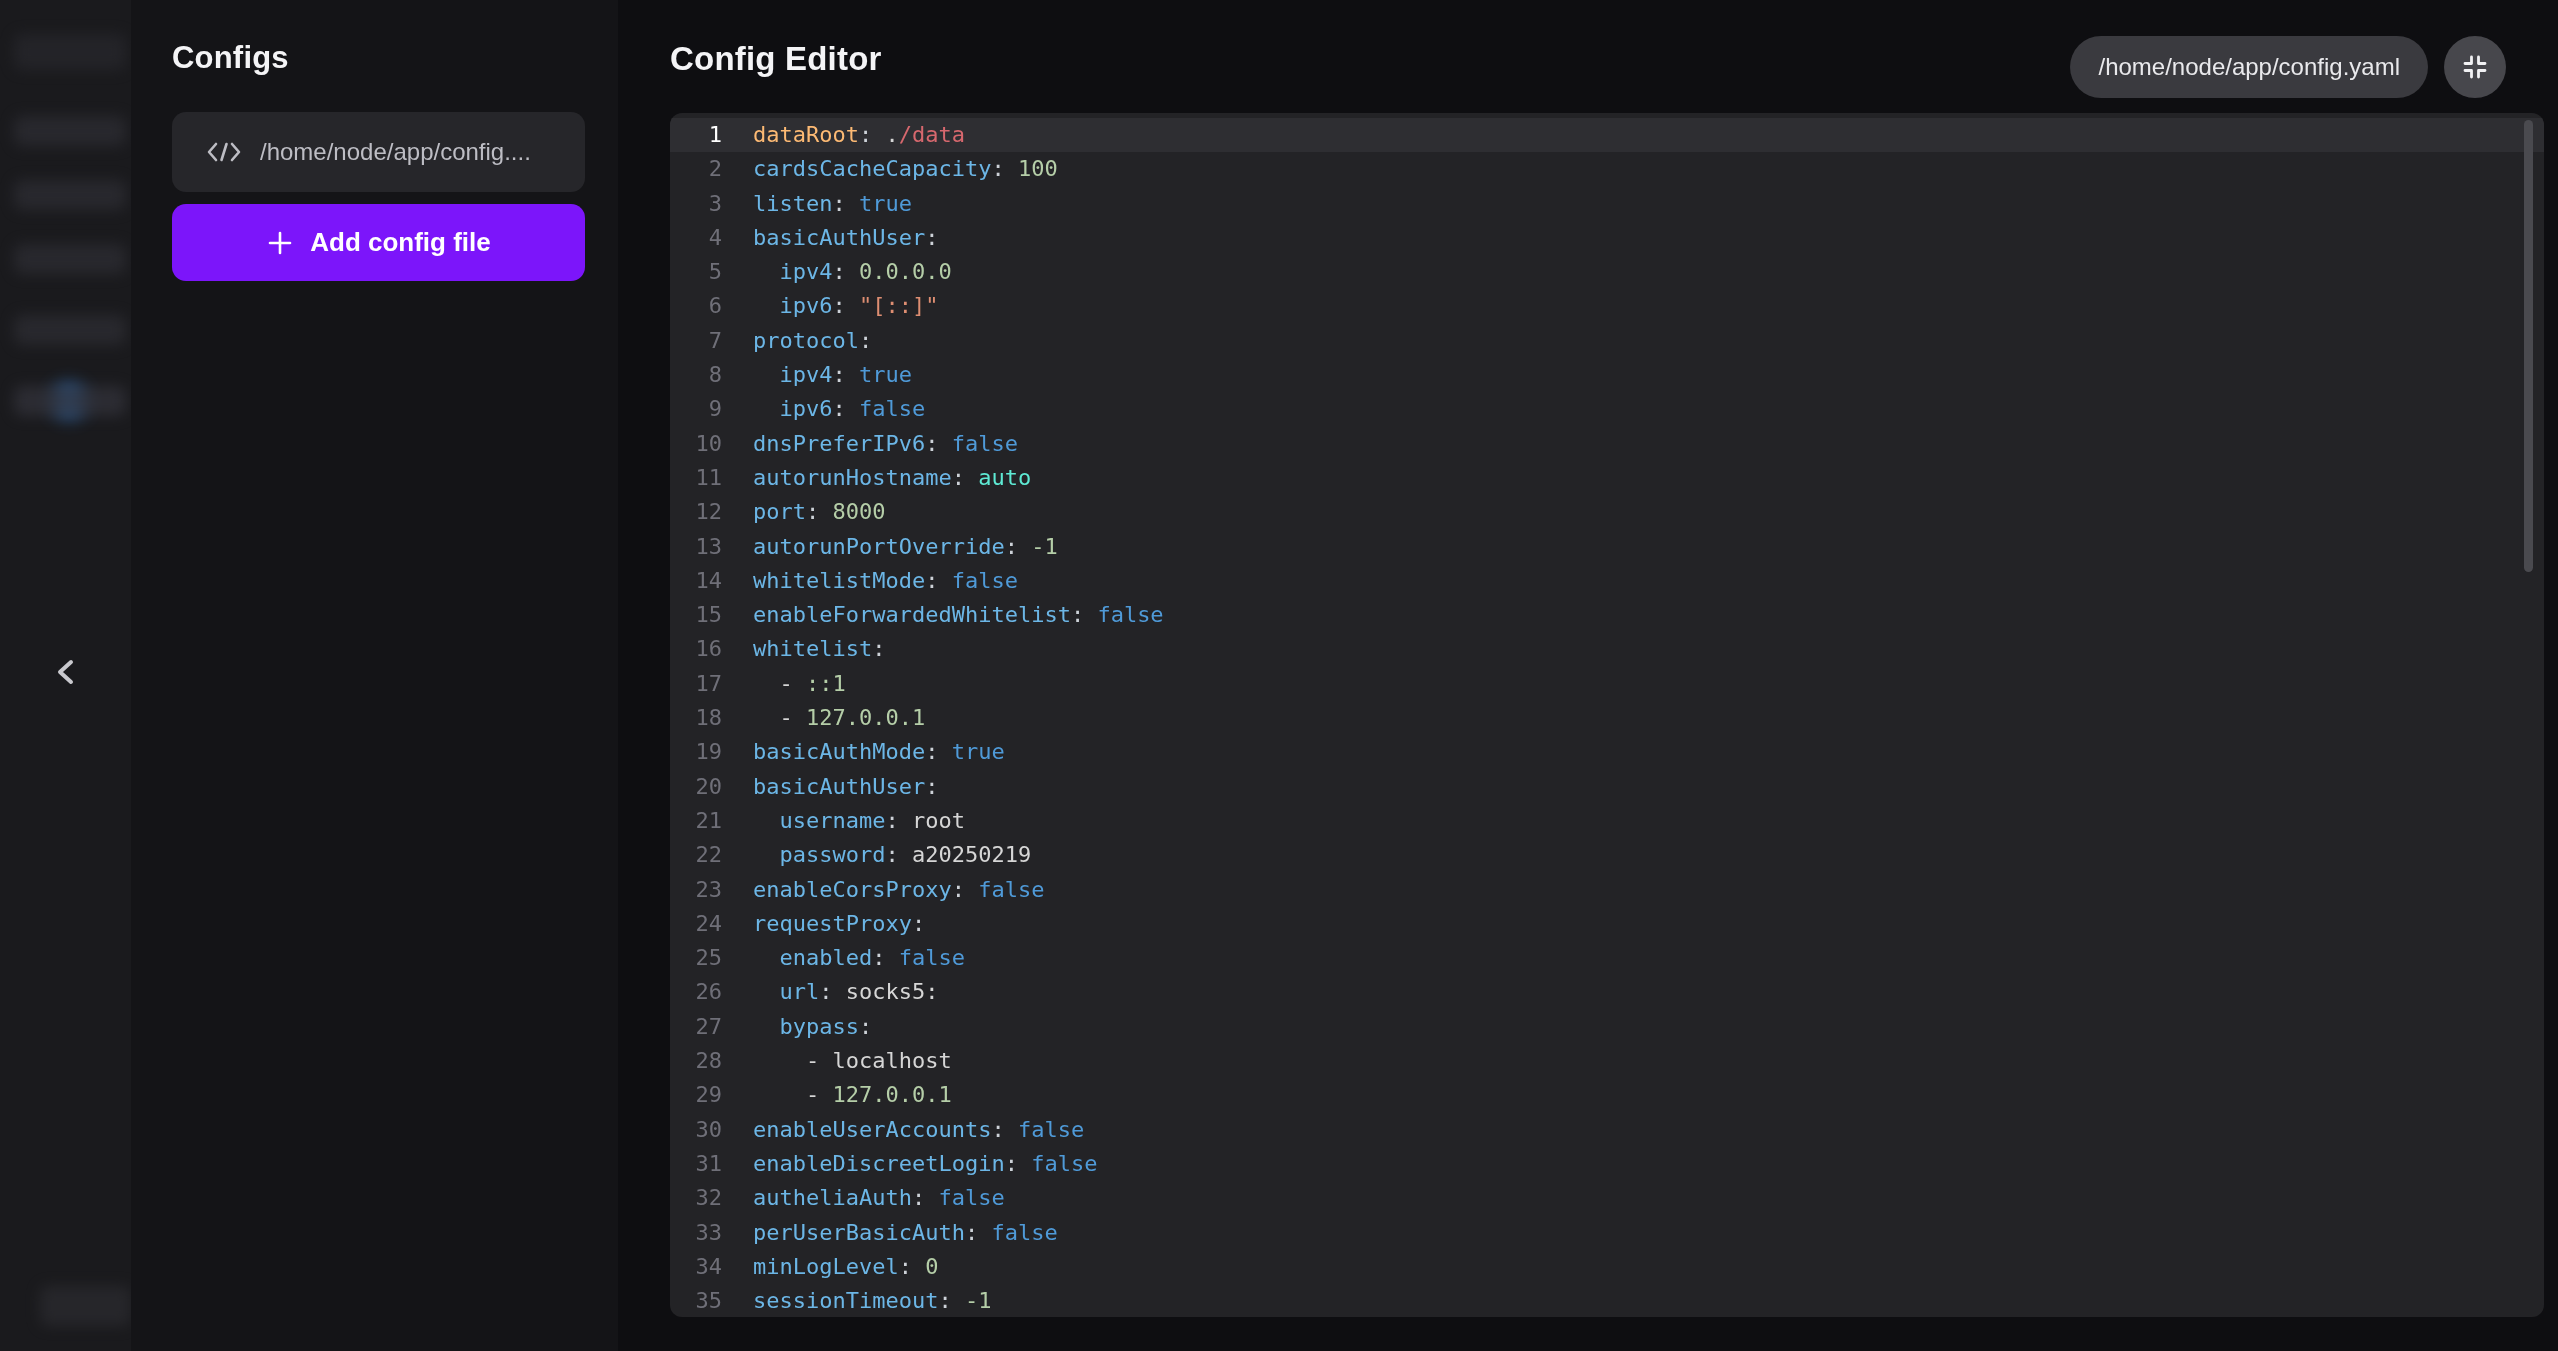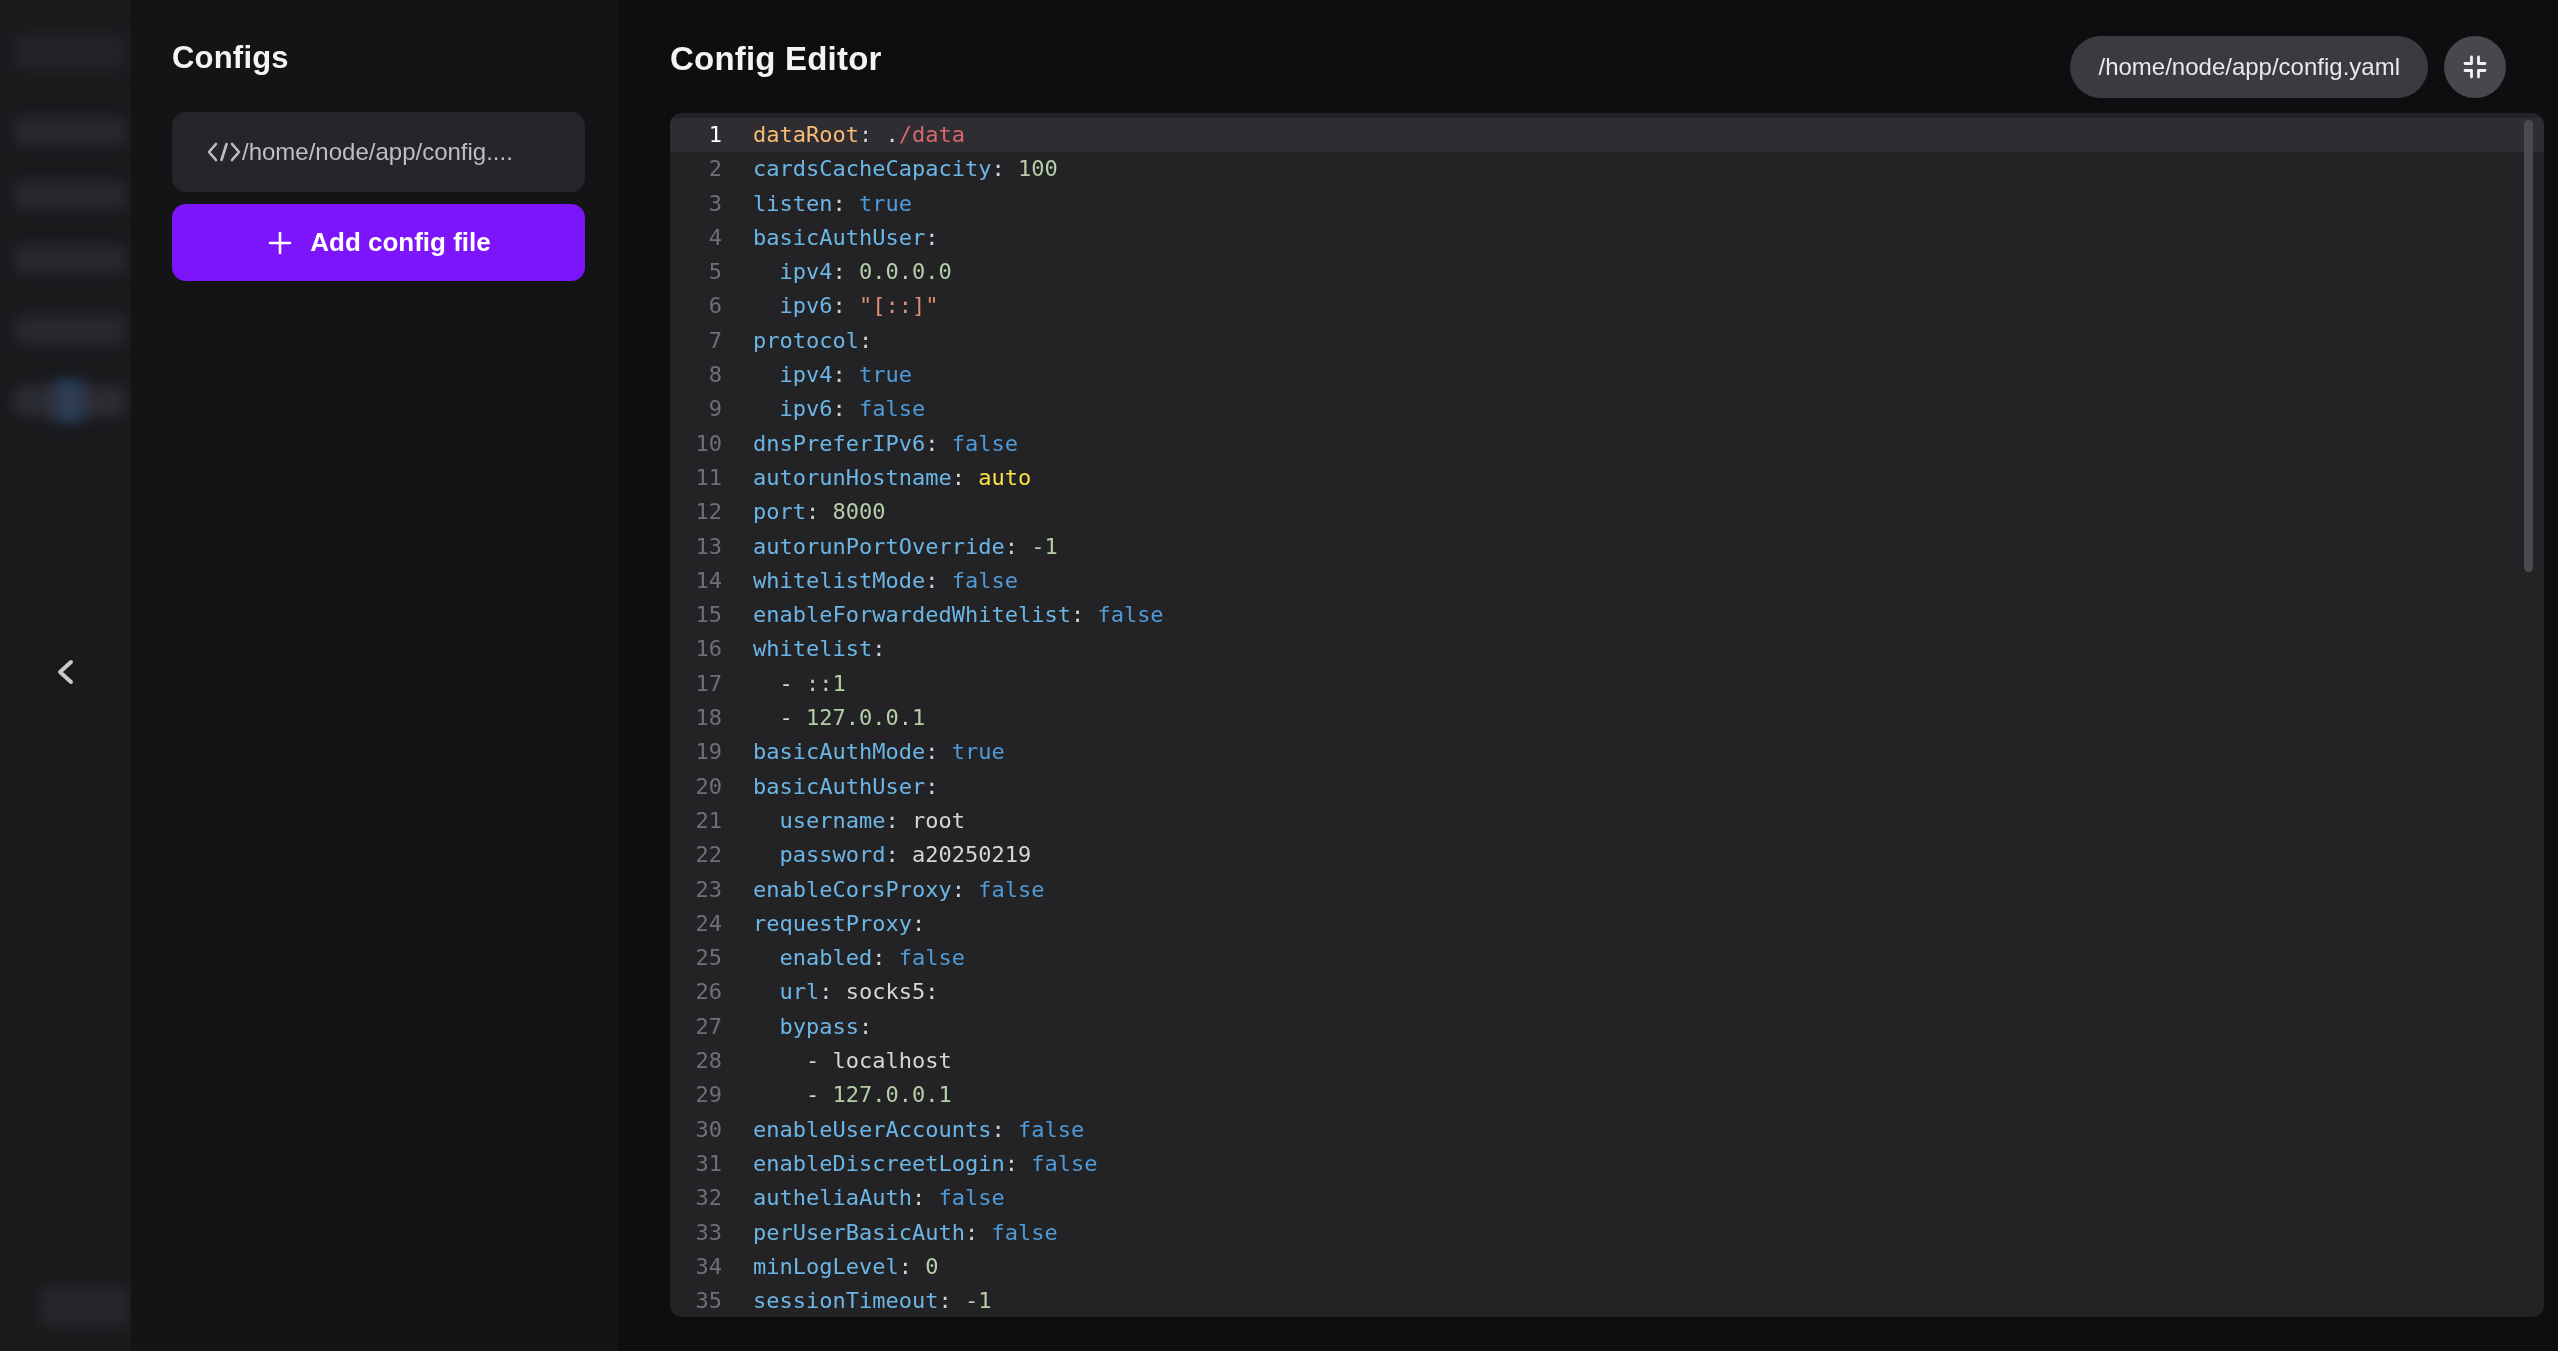--- a/index.html
+++ b/index.html
@@ -40,21 +40,21 @@
   .configs-title{
     position:absolute;left:41px;top:40px;margin:0;
     font-size:31px;font-weight:700;color:#f4f4f6;letter-spacing:.2px;
   }
   .config-item{
     position:absolute;left:41px;top:112px;width:413px;height:80px;
     background:#26262a;border-radius:14px;display:flex;align-items:center;
     padding:0 24px 0 34px;cursor:pointer;
   }
   .config-item .label{
-    font-size:24px;color:#bdbdc4;
+    margin-left:18px;font-size:24px;color:#bdbdc4;
     white-space:nowrap;overflow:hidden;
   }
   .add-btn{
     position:absolute;left:41px;top:204px;width:413px;height:77px;
     background:#7c15fa;border:none;border-radius:14px;cursor:pointer;
     display:flex;align-items:center;justify-content:center;gap:16px;
     color:#ffffff;font-size:26px;font-weight:700;font-family:"Liberation Sans",sans-serif;
   }
   
   .main{position:absolute;left:618px;top:0;right:0;bottom:0;background:#0e0e11;}
@@ -163,21 +163,21 @@
           <div class="cm-line active"><span class="ln">1</span><span style="color: #fdba74;">dataRoot</span><span style="color: rgb(205, 210, 216);">: </span><span style="color: rgb(214, 214, 214);">.</span><span style="color: rgb(215, 104, 110);">/data</span></div>
           <div class="cm-line"><span class="ln">2</span><span style="color: rgb(108, 182, 230);">cardsCacheCapacity</span><span style="color: rgb(205, 210, 216);">: </span><span style="color: rgb(181, 206, 168);">100</span></div>
           <div class="cm-line"><span class="ln">3</span><span style="color: rgb(108, 182, 230);">listen</span><span style="color: rgb(205, 210, 216);">: </span><span style="color: rgb(79, 154, 216);">true</span></div>
           <div class="cm-line"><span class="ln">4</span><span style="color: rgb(108, 182, 230);">basicAuthUser</span><span style="color: rgb(205, 210, 216);">:</span></div>
           <div class="cm-line"><span class="ln">5</span><span style="color: rgb(214, 214, 214);">  </span><span style="color: rgb(108, 182, 230);">ipv4</span><span style="color: rgb(205, 210, 216);">: </span><span style="color: rgb(181, 206, 168);">0.0.0.0</span></div>
           <div class="cm-line"><span class="ln">6</span><span style="color: rgb(214, 214, 214);">  </span><span style="color: rgb(108, 182, 230);">ipv6</span><span style="color: rgb(205, 210, 216);">: </span><span style="color: rgb(222, 142, 114);">"[::]"</span></div>
           <div class="cm-line"><span class="ln">7</span><span style="color: rgb(108, 182, 230);">protocol</span><span style="color: rgb(205, 210, 216);">:</span></div>
           <div class="cm-line"><span class="ln">8</span><span style="color: rgb(214, 214, 214);">  </span><span style="color: rgb(108, 182, 230);">ipv4</span><span style="color: rgb(205, 210, 216);">: </span><span style="color: rgb(79, 154, 216);">true</span></div>
           <div class="cm-line"><span class="ln">9</span><span style="color: rgb(214, 214, 214);">  </span><span style="color: rgb(108, 182, 230);">ipv6</span><span style="color: rgb(205, 210, 216);">: </span><span style="color: rgb(79, 154, 216);">false</span></div>
           <div class="cm-line"><span class="ln">10</span><span style="color: rgb(108, 182, 230);">dnsPreferIPv6</span><span style="color: rgb(205, 210, 216);">: </span><span style="color: rgb(79, 154, 216);">false</span></div>
-          <div class="cm-line"><span class="ln">11</span><span style="color: rgb(108, 182, 230);">autorunHostname</span><span style="color: rgb(205, 210, 216);">: </span><span style="color: #fde047;">auto</span></div>
+          <div class="cm-line"><span class="ln">11</span><span style="color: rgb(108, 182, 230);">autorunHostname</span><span style="color: rgb(205, 210, 216);">: </span><span style="color: #5eead4;">auto</span></div>
           <div class="cm-line"><span class="ln">12</span><span style="color: rgb(108, 182, 230);">port</span><span style="color: rgb(205, 210, 216);">: </span><span style="color: rgb(181, 206, 168);">8000</span></div>
           <div class="cm-line"><span class="ln">13</span><span style="color: rgb(108, 182, 230);">autorunPortOverride</span><span style="color: rgb(205, 210, 216);">: </span><span style="color: rgb(181, 206, 168);">-1</span></div>
           <div class="cm-line"><span class="ln">14</span><span style="color: rgb(108, 182, 230);">whitelistMode</span><span style="color: rgb(205, 210, 216);">: </span><span style="color: rgb(79, 154, 216);">false</span></div>
           <div class="cm-line"><span class="ln">15</span><span style="color: rgb(108, 182, 230);">enableForwardedWhitelist</span><span style="color: rgb(205, 210, 216);">: </span><span style="color: rgb(79, 154, 216);">false</span></div>
           <div class="cm-line"><span class="ln">16</span><span style="color: rgb(108, 182, 230);">whitelist</span><span style="color: rgb(205, 210, 216);">:</span></div>
           <div class="cm-line"><span class="ln">17</span><span style="color: rgb(214, 214, 214);">  - </span><span style="color: rgb(181, 206, 168);">::1</span></div>
           <div class="cm-line"><span class="ln">18</span><span style="color: rgb(214, 214, 214);">  - </span><span style="color: rgb(181, 206, 168);">127.0.0.1</span></div>
           <div class="cm-line"><span class="ln">19</span><span style="color: rgb(108, 182, 230);">basicAuthMode</span><span style="color: rgb(205, 210, 216);">: </span><span style="color: rgb(79, 154, 216);">true</span></div>
           <div class="cm-line"><span class="ln">20</span><span style="color: rgb(108, 182, 230);">basicAuthUser</span><span style="color: rgb(205, 210, 216);">:</span></div>
           <div class="cm-line"><span class="ln">21</span><span style="color: rgb(214, 214, 214);">  </span><span style="color: rgb(108, 182, 230);">username</span><span style="color: rgb(205, 210, 216);">: </span><span style="color: rgb(214, 214, 214);">root</span></div>

